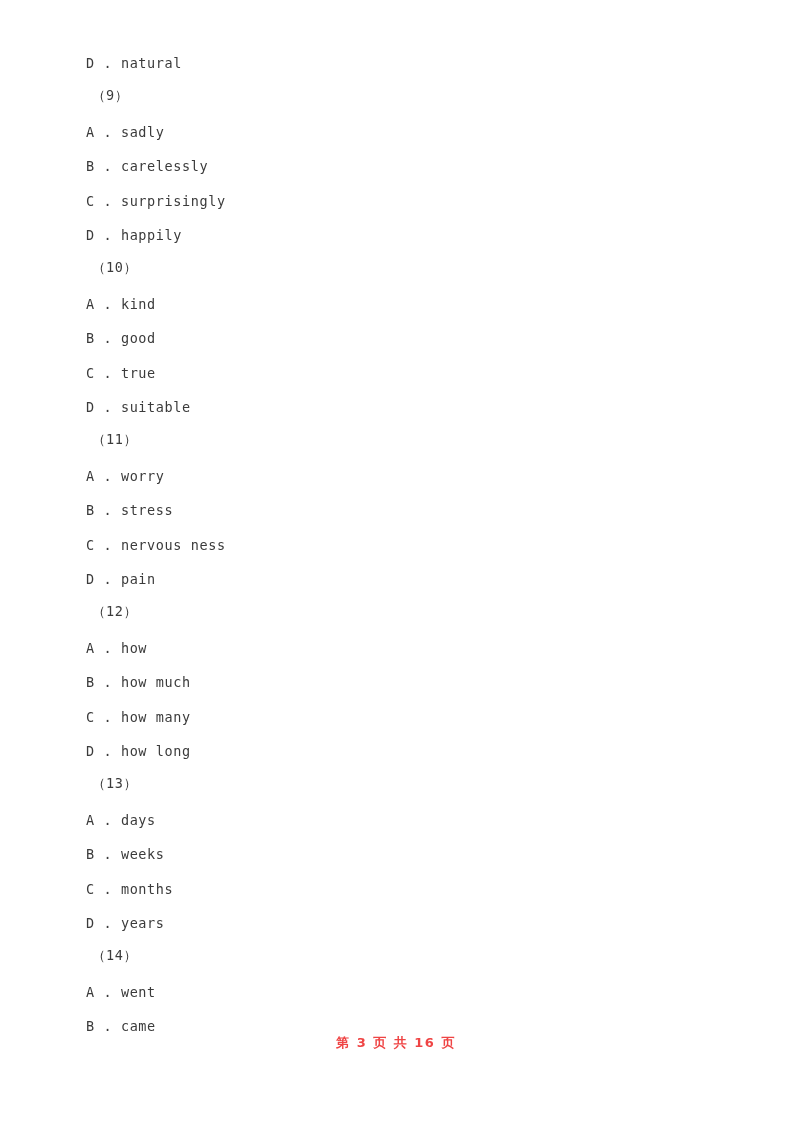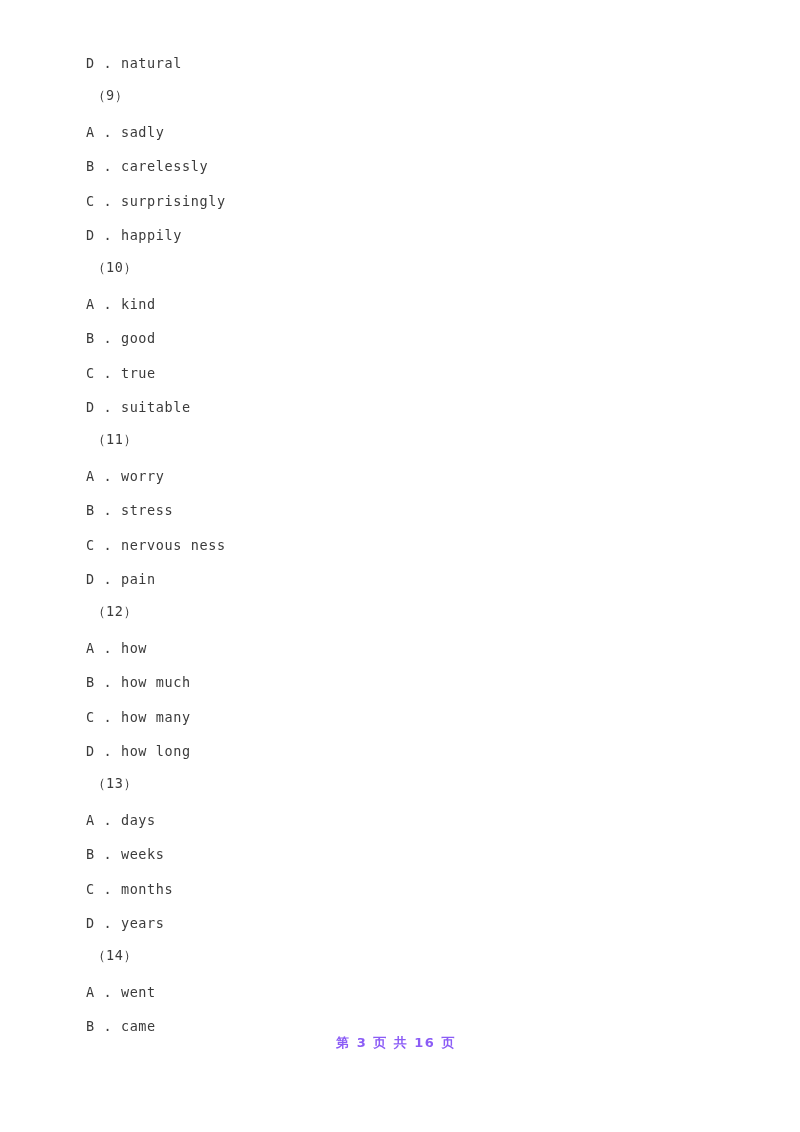--- a/index.html
+++ b/index.html
@@ -51,21 +51,21 @@
 
   .footer {
     position: absolute;
     left: 0;
     top: 1034px;
     width: 792px;
     text-align: center;
     font-family: "DejaVu Sans", "Liberation Sans", sans-serif;
     font-size: 13px;
     font-weight: bold;
-    color: #8b5cf6;
+    color: #ef4444;
     letter-spacing: 1.5px;
     white-space: pre;
   }
 </style>
 </head>
 <body>
 
 <div class="page">
 
   <div class="content" id="content-root">

